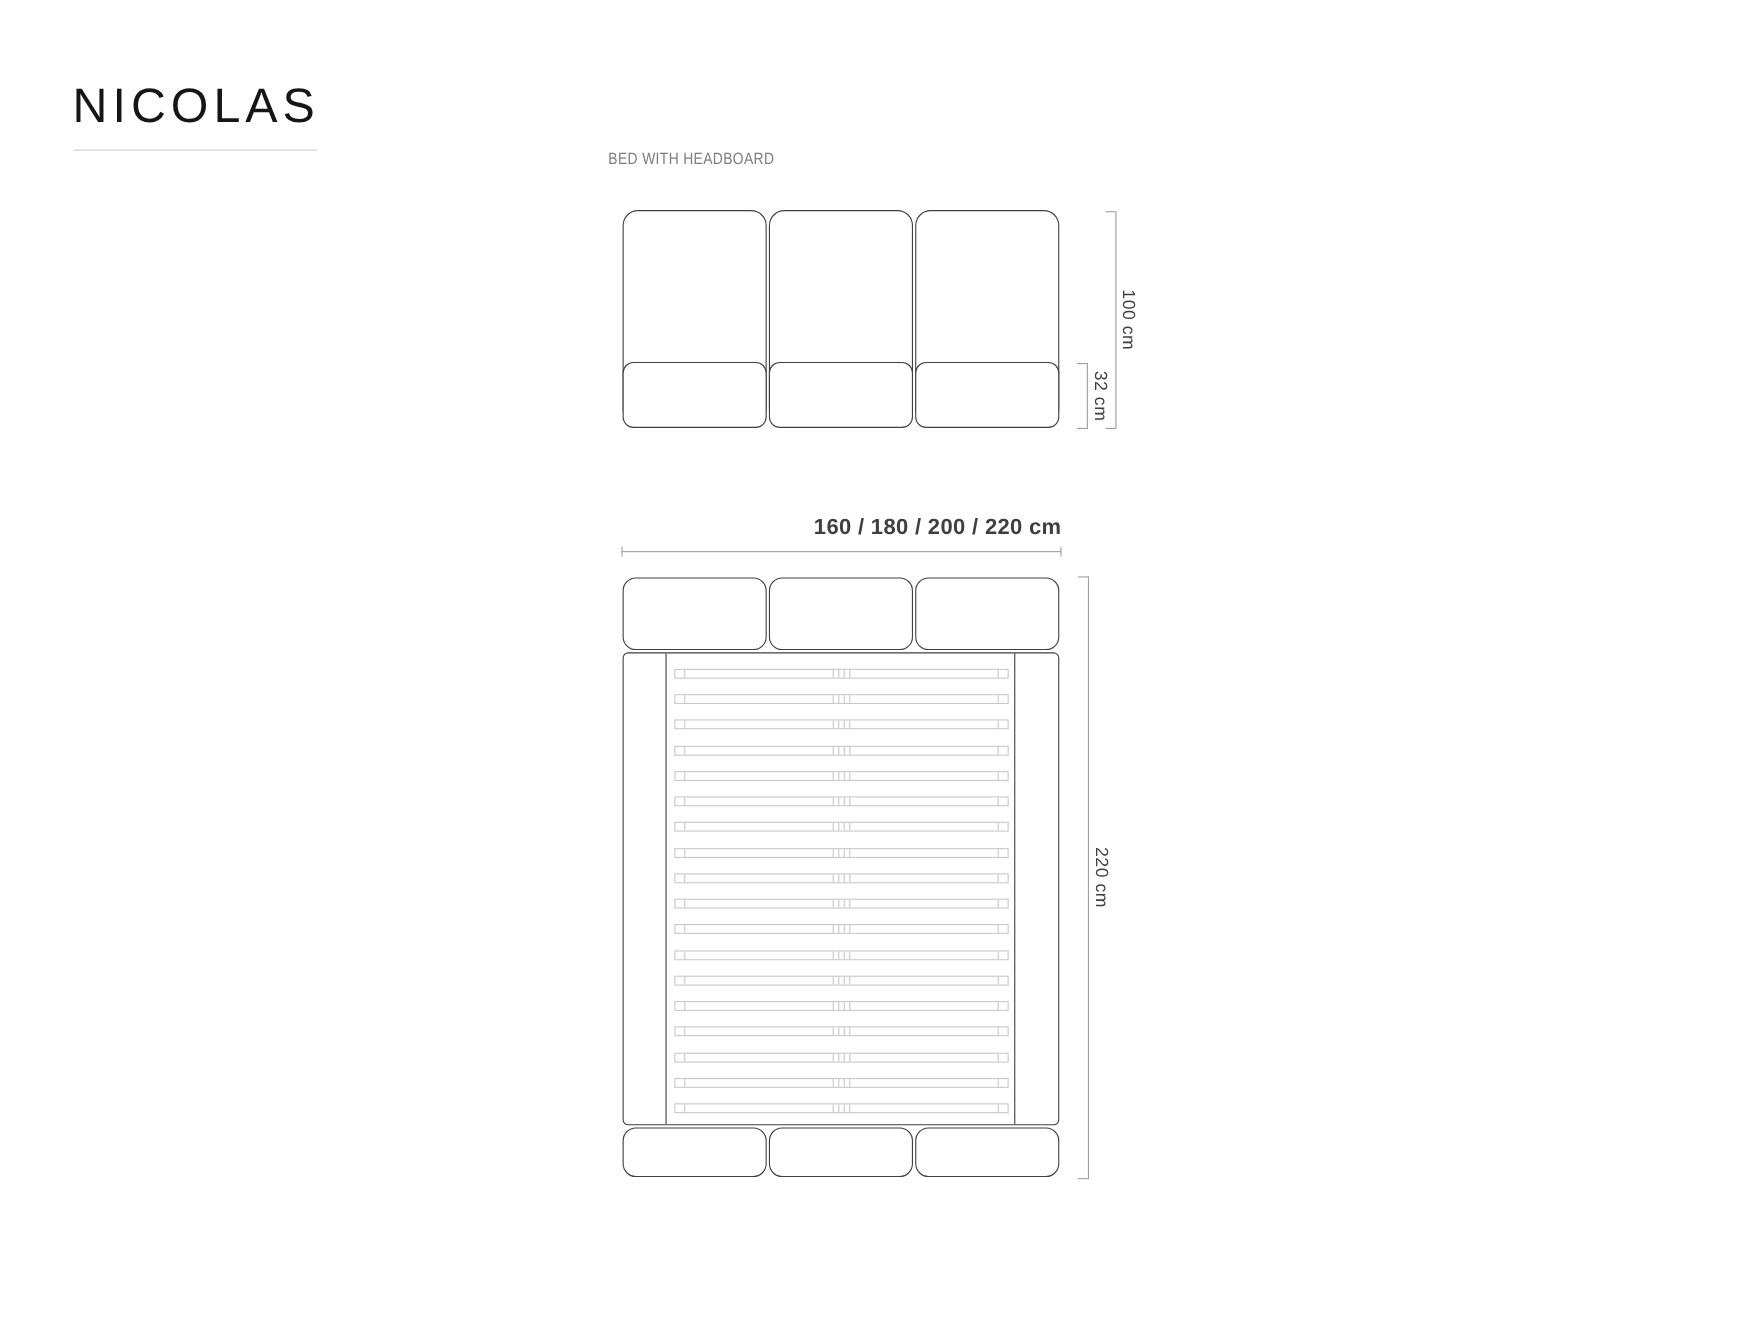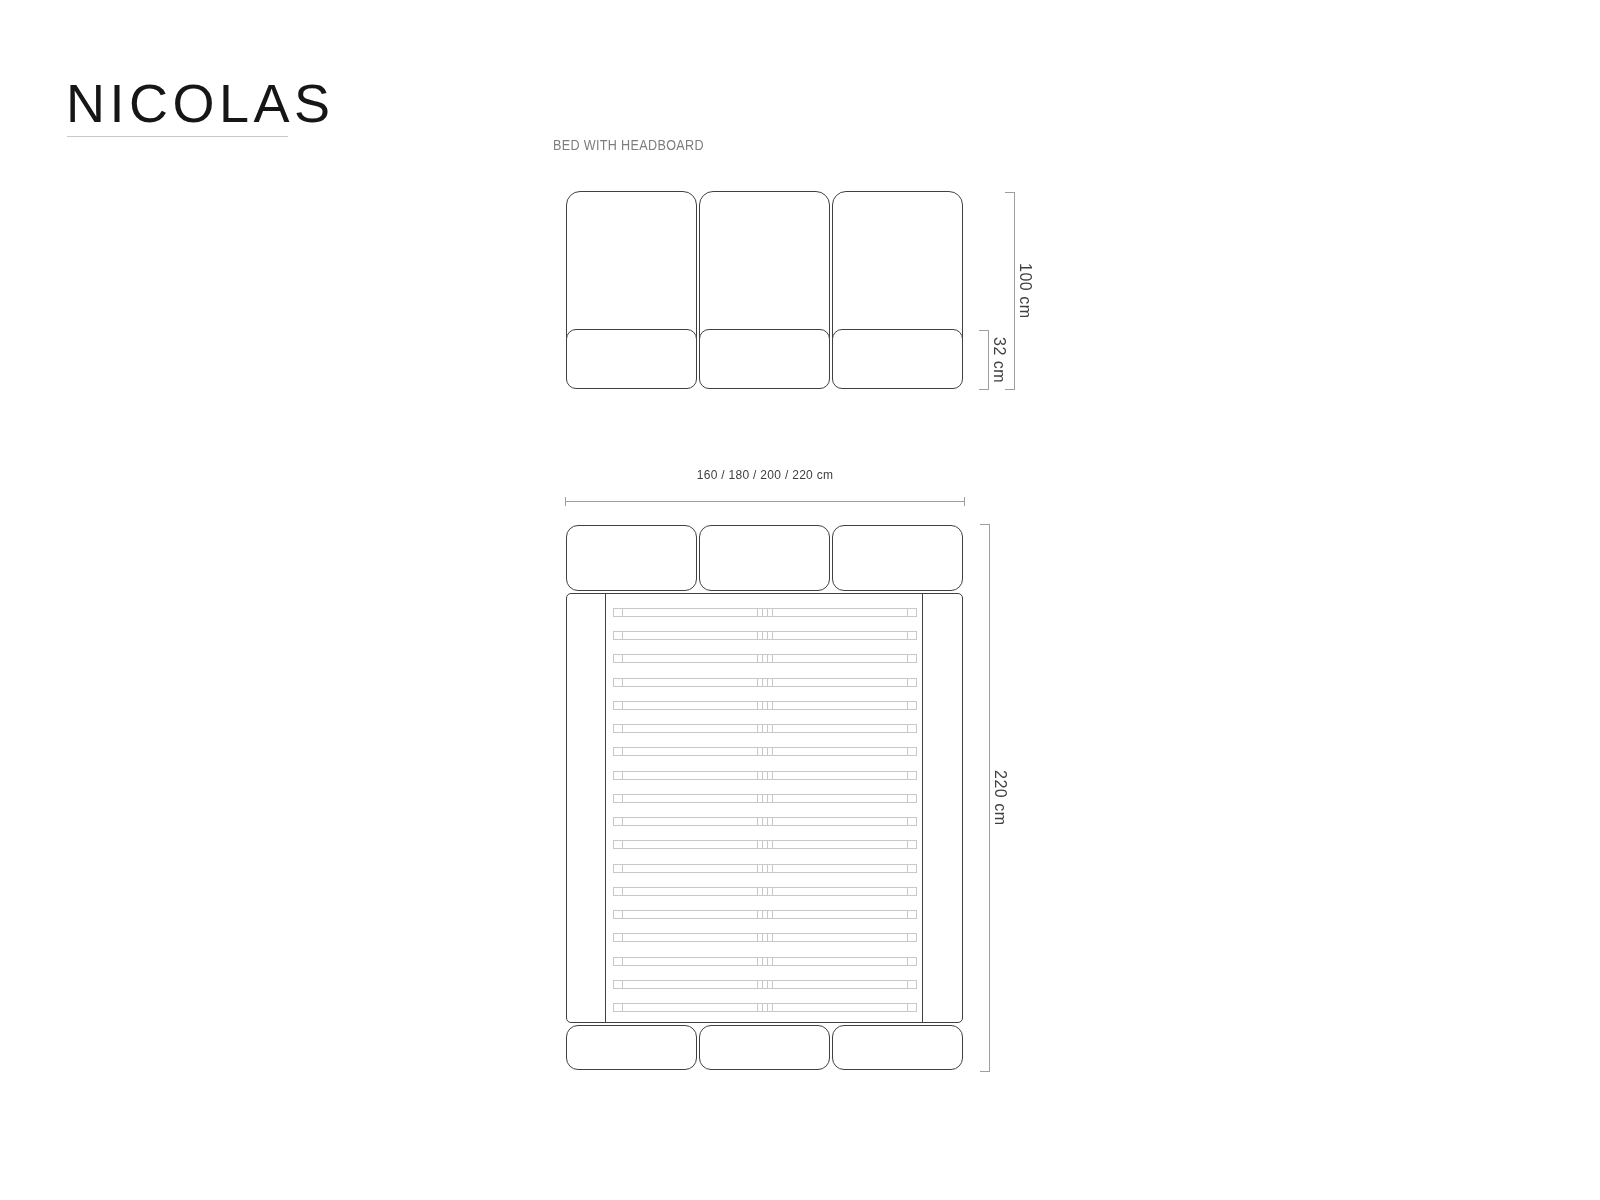--- a/index.html
+++ b/index.html
@@ -13,21 +13,21 @@
   }
   html,body{margin:0;padding:0;}
   body{
     width:1600px;height:1200px;position:relative;background:#ffffff;
     font-family:"Liberation Sans", sans-serif;overflow:hidden;
   }
   .abs{position:absolute;}
   
   .title{
     left:66px;top:72px;
-    font-size:54px;letter-spacing:4.5px;color:var(--title_text);
+    font-size:44px;letter-spacing:4.5px;color:var(--title_text);
     font-weight:400;white-space:nowrap;
   }
   .title-underline{
     left:67px;top:136px;width:221px;height:1px;background:var(--underline);
   }
   .subtitle{
     left:553px;top:136px;font-size:15px;letter-spacing:0.4px;
     color:var(--subtitle_text);white-space:nowrap;
     transform:scaleX(0.84);transform-origin:left center;
   }
@@ -37,22 +37,22 @@
     border:1.4px solid var(--outline);
   }
   .dim-line{position:absolute;background:var(--dimension_line);}
   .dim-tick{position:absolute;background:var(--dimension_line);}
   .dim-label-v{
     position:absolute;writing-mode:vertical-rl;text-orientation:sideways;
     text-align:center;font-size:16px;color:var(--dimension_text);
     letter-spacing:0.5px;white-space:nowrap;
   }
   .dim-label-h{
-    position:absolute;text-align:center;font-size:12px;
-    color:var(--dimension_text);letter-spacing:0.3px;white-space:nowrap;
+    position:absolute;text-align:right;font-size:20px;
+    color:var(--dimension_text);letter-spacing:0.3px;white-space:nowrap;font-weight:bold;
   }
   
   .fv-top{top:191px;height:195px;border-radius:14px;}
   .fv-bot{top:329px;height:60px;border-radius:10px;}
   .col1{left:566px;width:131px;}
   .col2{left:699px;width:131px;}
   .col3{left:832px;width:131px;}
   
   .tv-head{top:525px;height:66px;border-radius:12px;}
   .tv-frame{

